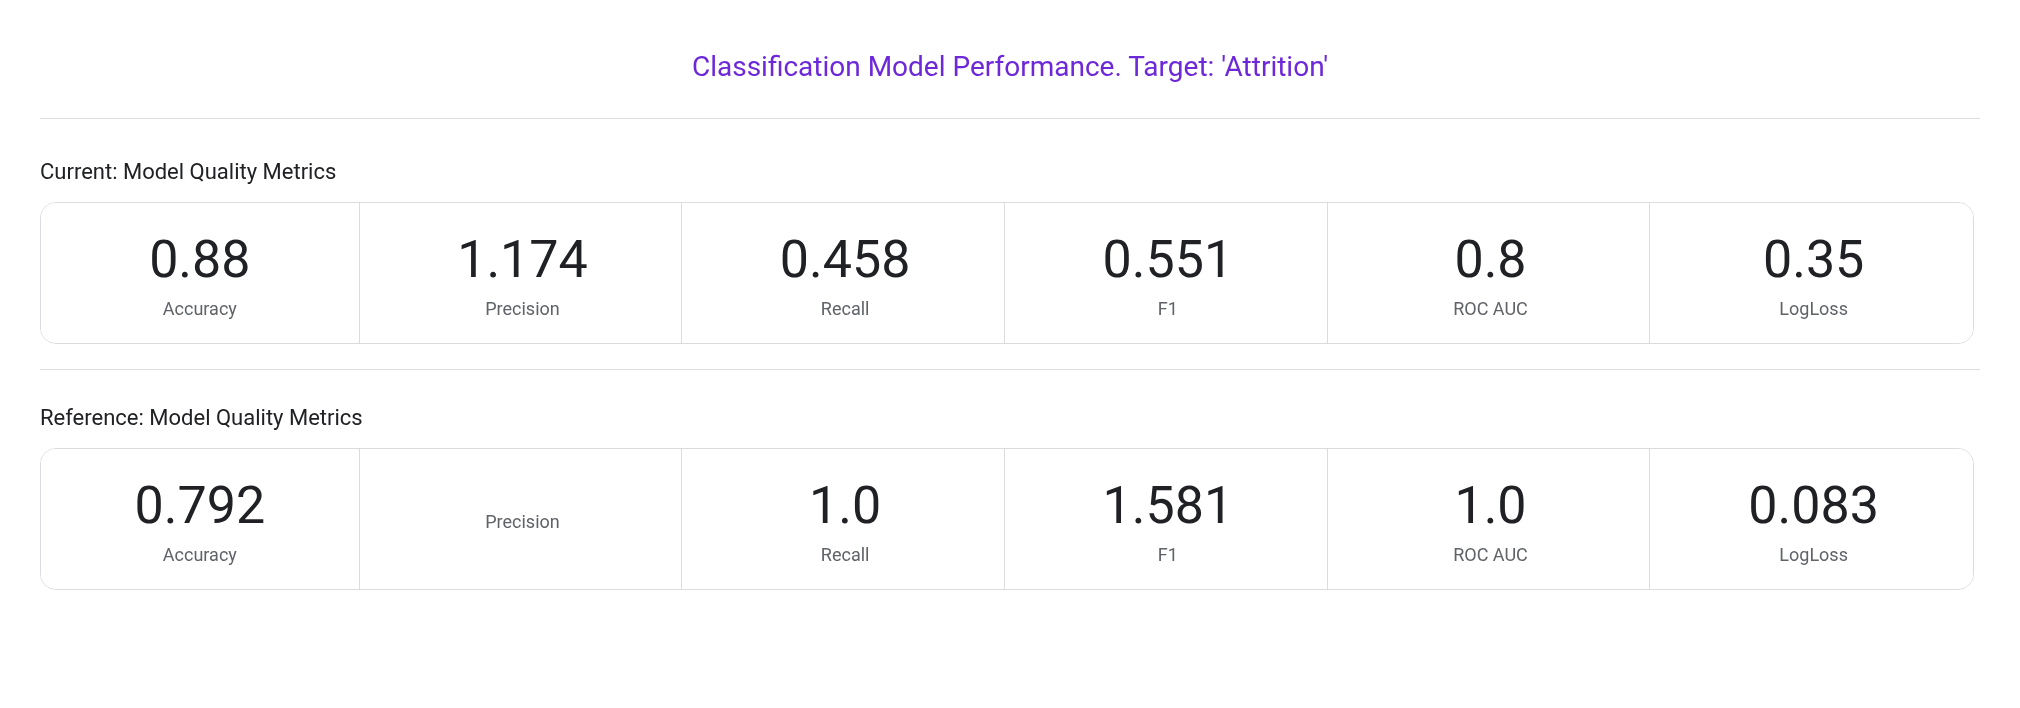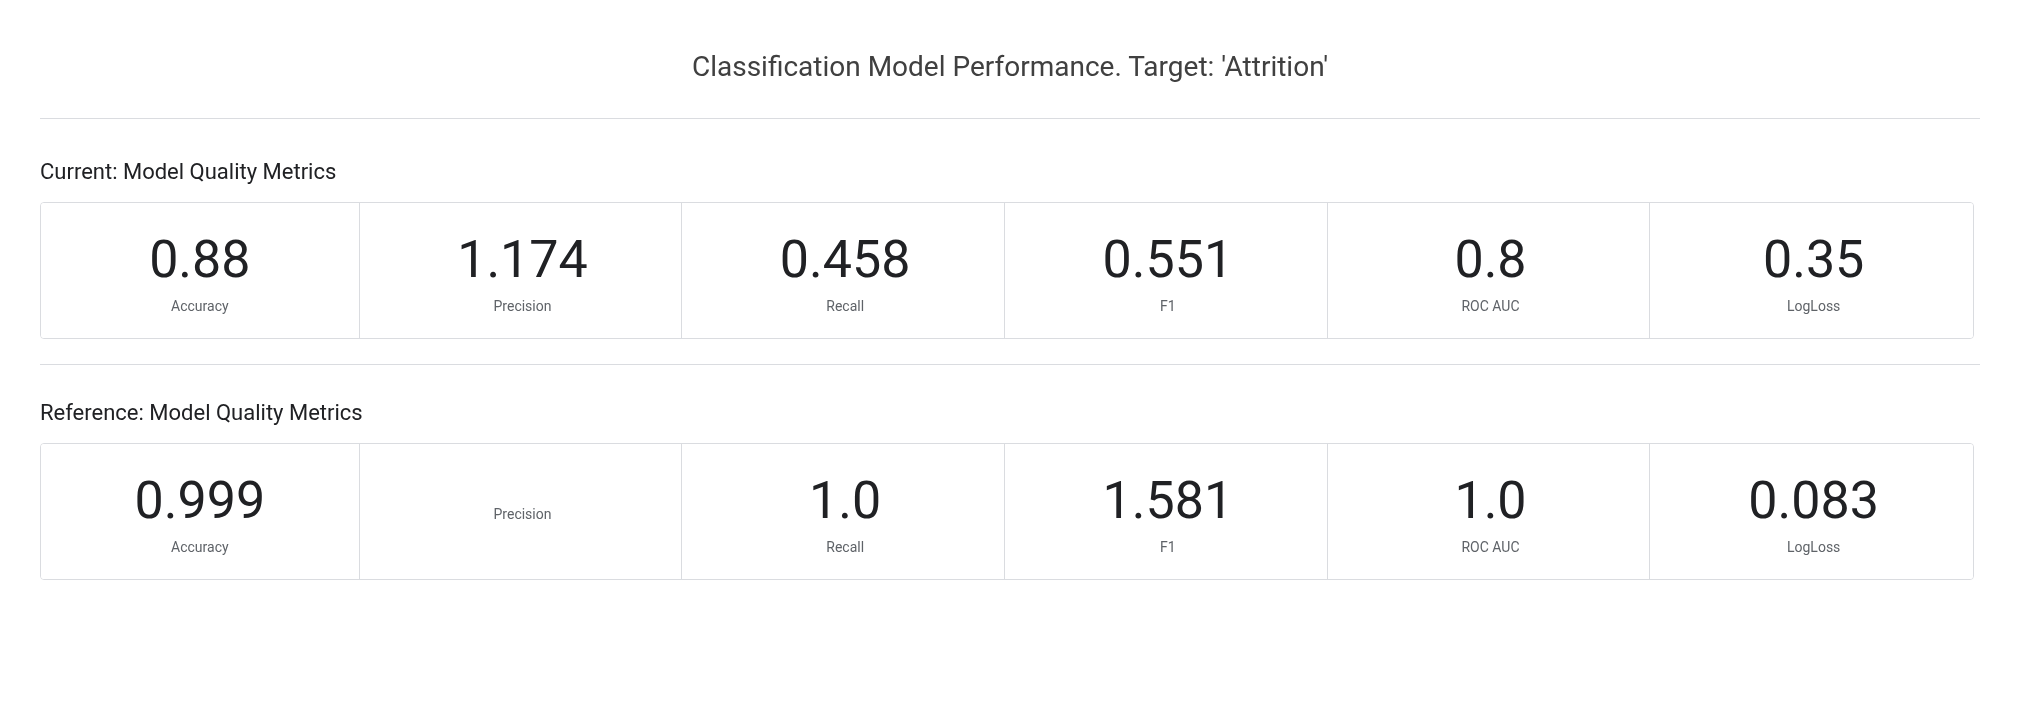--- a/index.html
+++ b/index.html
@@ -18,21 +18,21 @@
 
     .page-container {
       width: 100%;
       padding: 30px 40px;
     }
 
     .page-title {
       text-align: center;
       font-size: 28px;
       font-weight: 400;
-      color: #404040;
+      color: #6d28d9;
       padding: 20px 0 25px 0;
     }
 
     .divider {
       border: none;
       border-top: 1px solid #dadce0;
       margin: 10px 0;
     }
 
     .section {
@@ -44,21 +44,21 @@
       font-weight: 400;
       color: #202124;
       margin-bottom: 18px;
     }
 
     .metrics-grid {
       display: grid;
       grid-template-columns: repeat(6, 1fr);
       gap: 4px;
       border: 1px solid #dadce0;
-      border-radius: 4px;
+      border-radius: 16px;
       overflow: hidden;
     }
 
     .metric-card {
       display: flex;
       flex-direction: column;
       align-items: center;
       justify-content: center;
       padding: 28px 20px 24px 20px;
       border-right: 1px solid #dadce0;
@@ -72,21 +72,21 @@
 
     .metric-value {
       font-size: 52px;
       font-weight: 400;
       color: #202124;
       line-height: 1.1;
       margin-bottom: 10px;
     }
 
     .metric-label {
-      font-size: 14px;
+      font-size: 18px;
       font-weight: 400;
       color: #5f6368;
     }
 
     .section-divider {
       border: none;
       border-top: 1px solid #dadce0;
       margin: 5px 0;
     }
   </style>
@@ -132,21 +132,21 @@
   </div>
 
   <hr class="section-divider">
 
   <div class="section">
     <div class="section-title">Reference: Model Quality Metrics</div>
 
     <div class="metrics-grid">
 
     <div class="metric-card">
-          <div class="metric-value">0.999</div>
+          <div class="metric-value">0.792</div>
           <div class="metric-label">Accuracy</div>
         </div>
         <div class="metric-card">
           <div class="metric-label">Precision</div>
         </div>
         <div class="metric-card">
           <div class="metric-value">1.0</div>
           <div class="metric-label">Recall</div>
         </div>
         <div class="metric-card">

